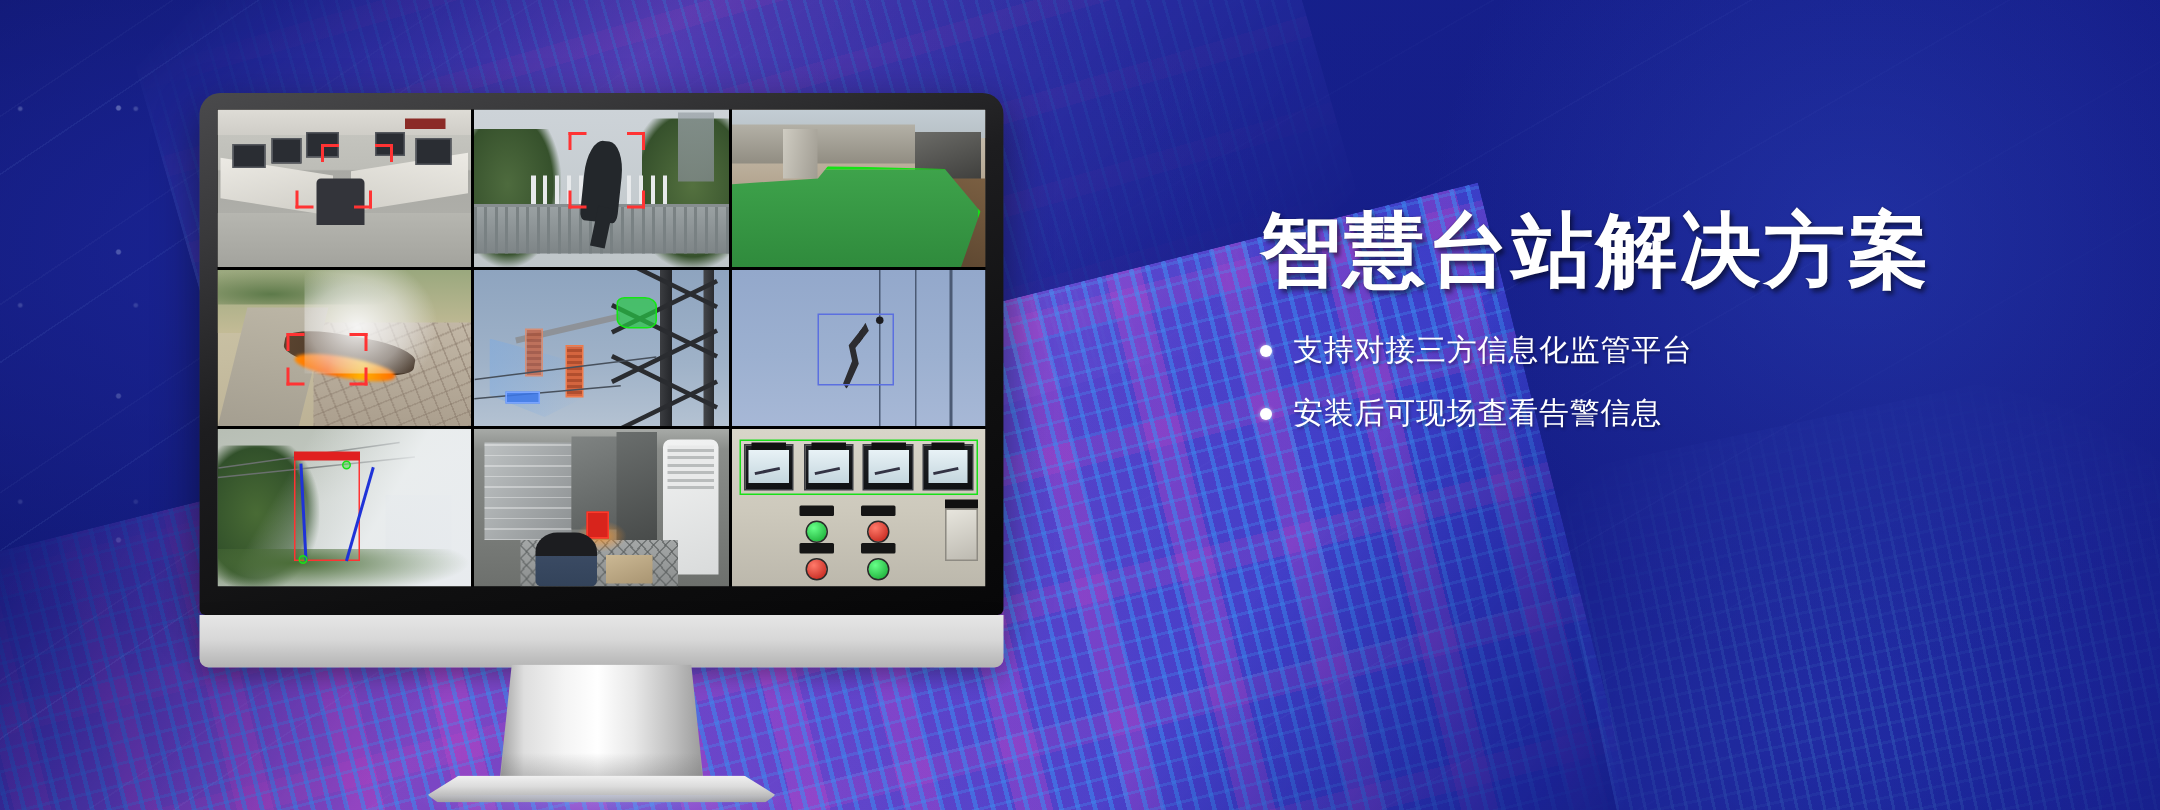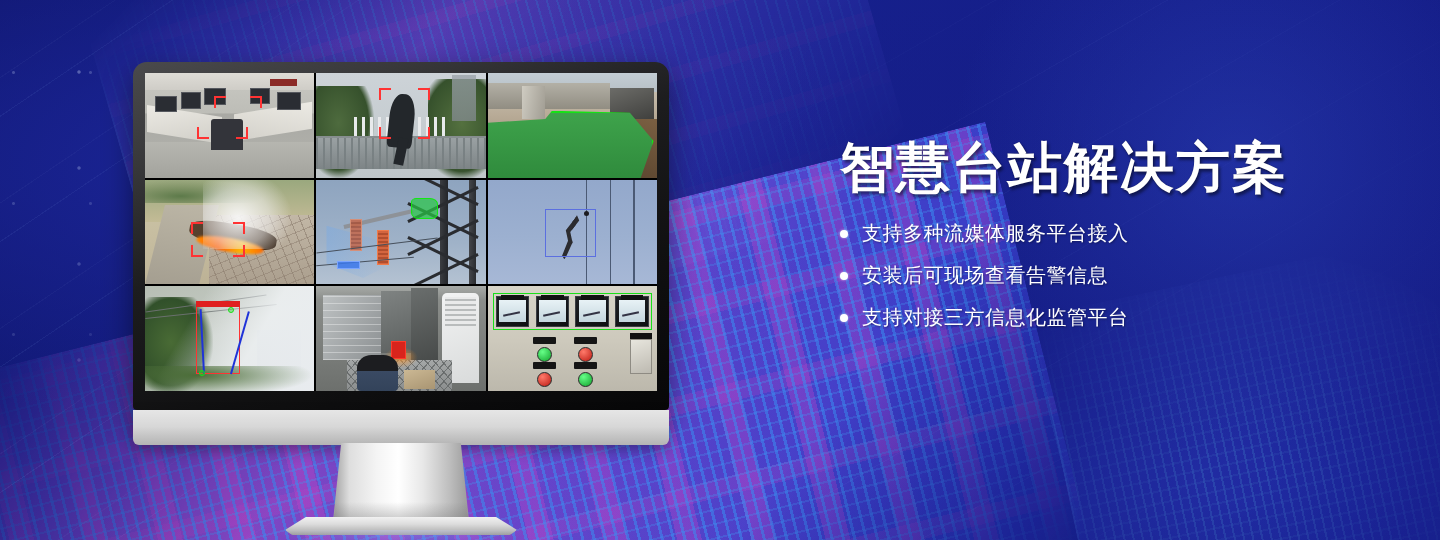--- a/index.html
+++ b/index.html
@@ -573,26 +573,22 @@
     <div class="neck-shade"></div>
     <div class="foot"></div>
     <div class="foot-glow"></div>
   </div>
 
   <div id="content">
     <div class="title">智慧台站解决方案</div>
     <div class="bullets">
       <div class="bullet">
         <span class="dot"></span>
-        <span>支持多种流媒体服务平台接入</span>
+        <span>支持对接三方信息化监管平台</span>
       </div>
       <div class="bullet">
         <span class="dot"></span>
         <span>安装后可现场查看告警信息</span>
       </div>
-      <div class="bullet">
-        <span class="dot"></span>
-        <span>支持对接三方信息化监管平台</span>
-      </div>
     </div>
   </div>
 
 </div>
 
 </body></html>

